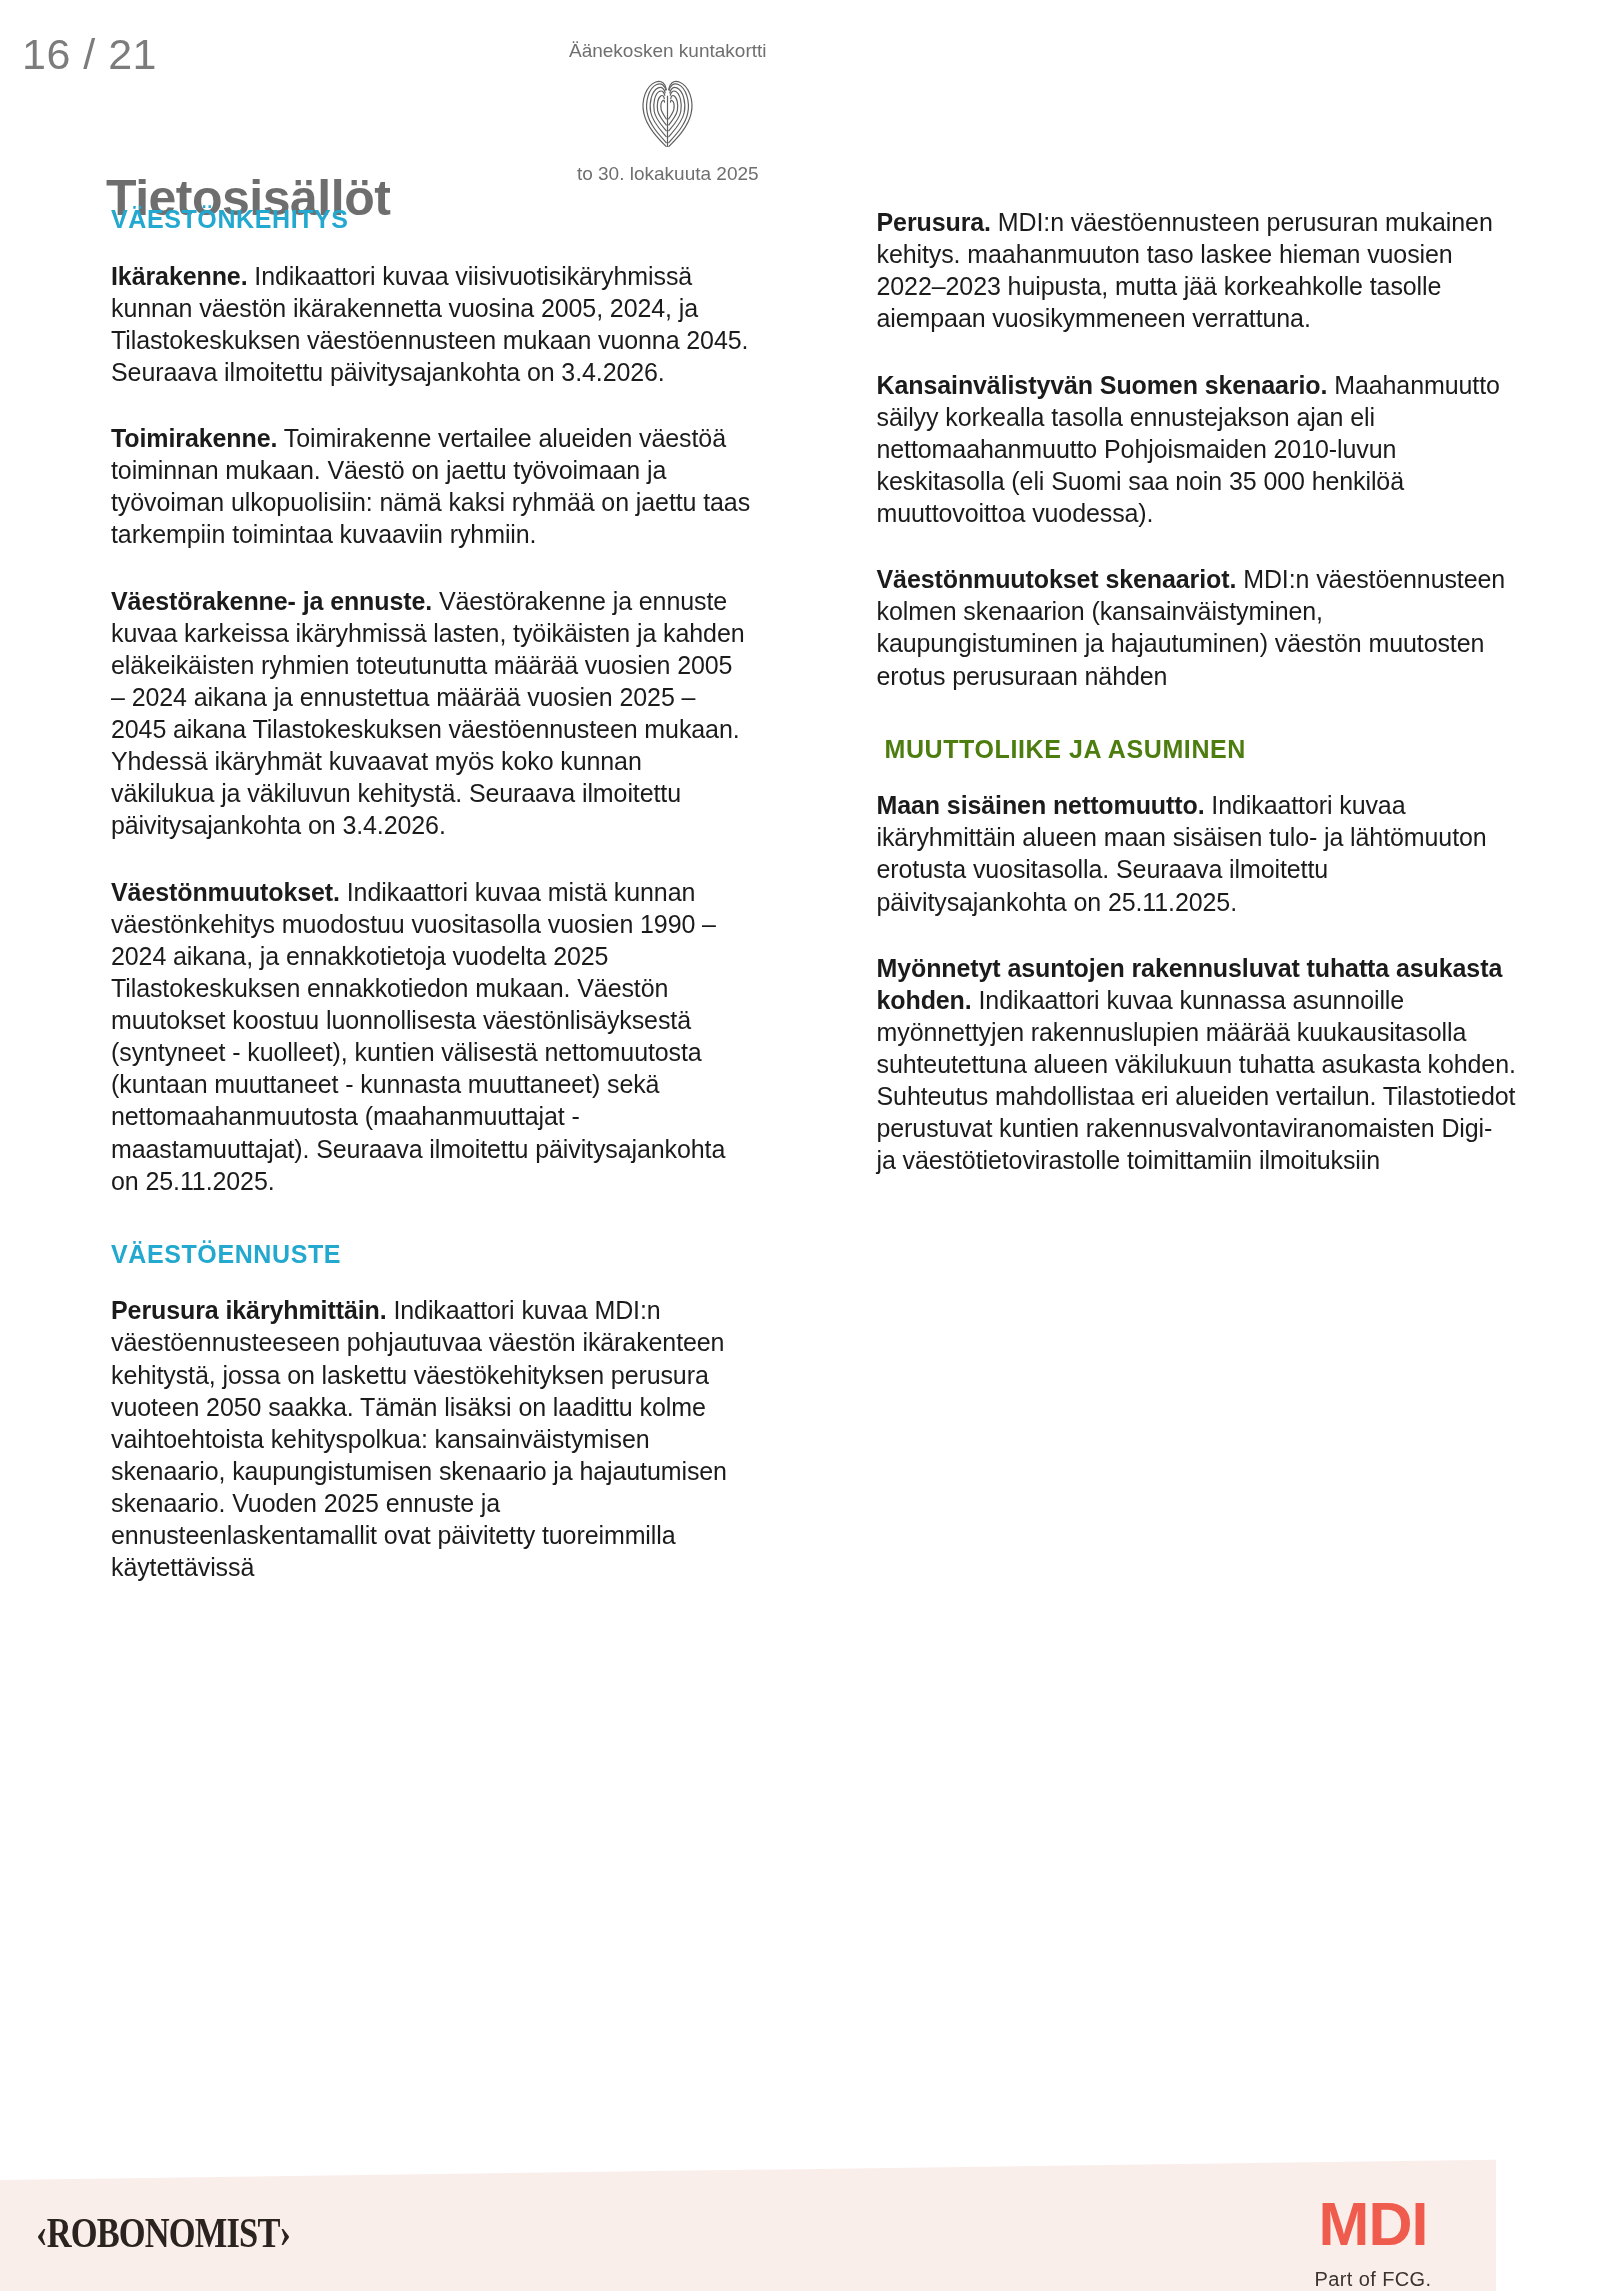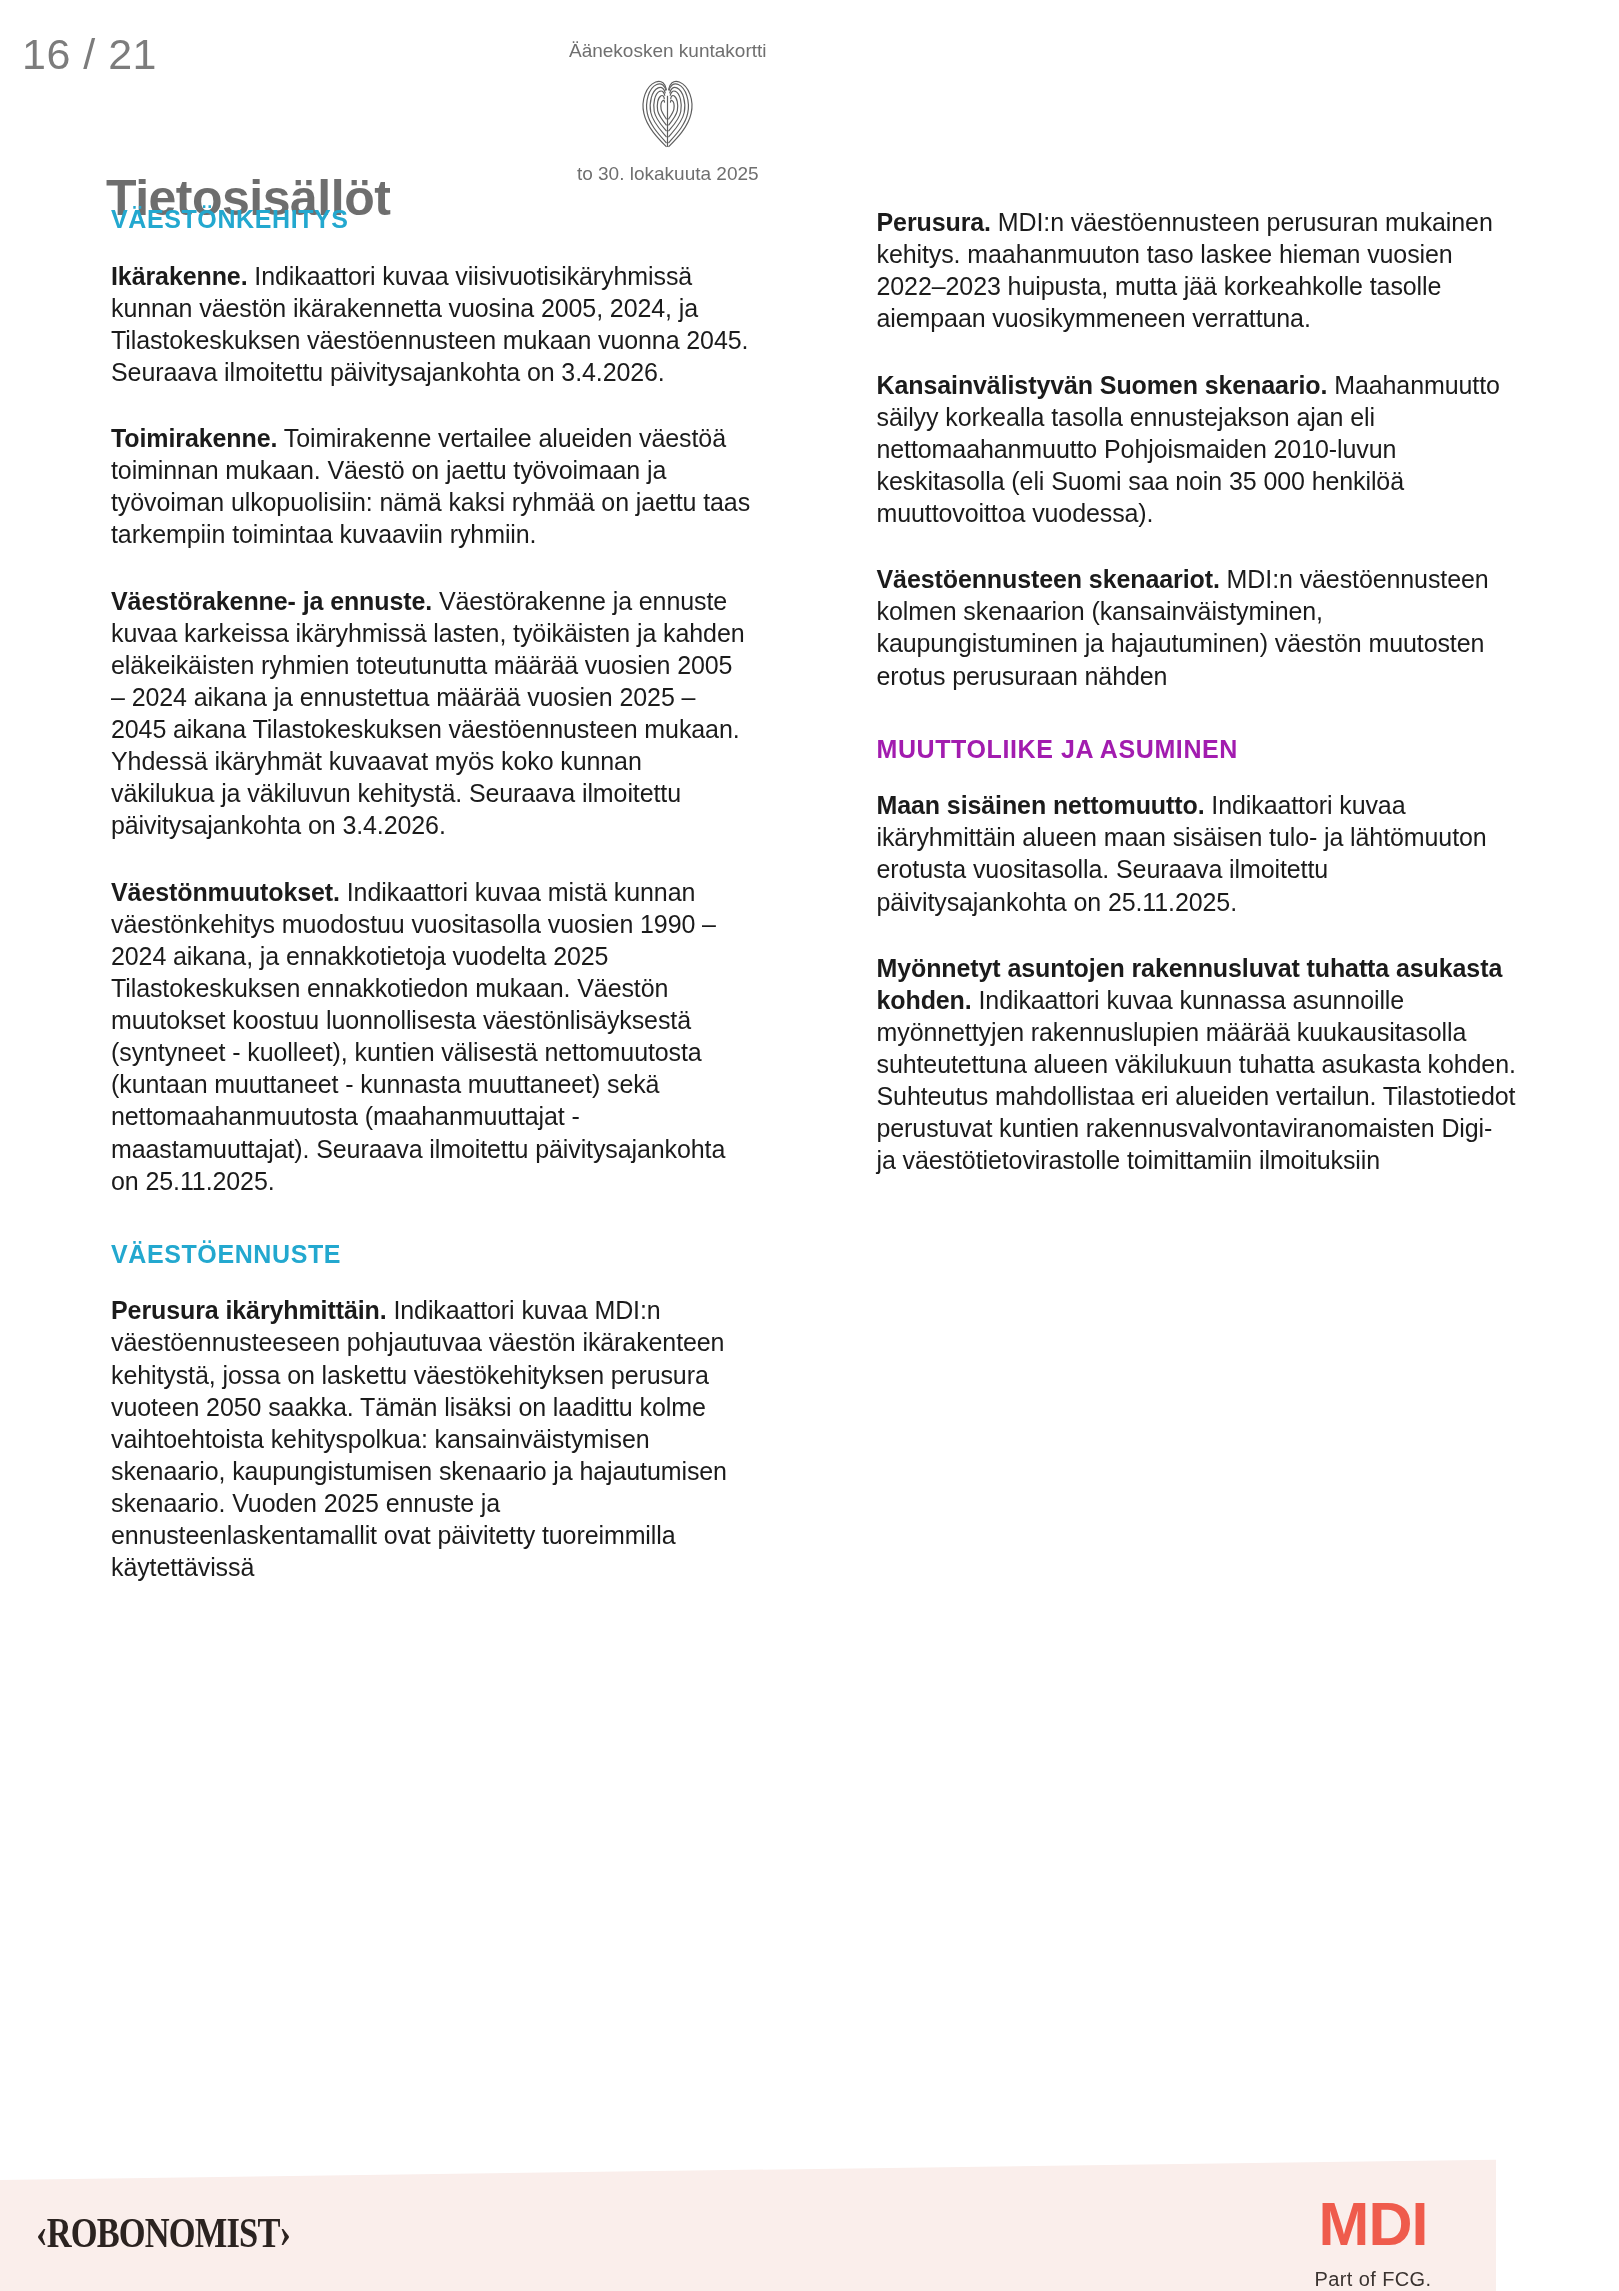--- a/index.html
+++ b/index.html
@@ -89,21 +89,21 @@
   .col-right { padding-top: 0px; }
 
   .section-heading {
     font-size: 25px;
     font-weight: bold;
     letter-spacing: 0.6px;
     margin: 0 0 26px 0;
     line-height: 1.1;
   }
   .section-heading.cyan { color: #23a8cf; }
-  .section-heading.coral { color: #a21caf; }
+  .section-heading.coral { color: #4d7c0f; margin-left: 8px; }
   .section-heading.spaced-top { margin-top: 44px; }
 
   p.para {
     font-size: 25px;
     line-height: 1.285;
     margin: 0 0 34px 0;
     color: #1b1b1b;
     letter-spacing: -0.1px;
     word-spacing: 0px;
   }
@@ -228,21 +228,21 @@
 
       <p class="para">
         <b>Perusura.</b><span> MDI:n väestöennusteen perusuran mukainen kehitys. maahanmuuton taso laskee hieman vuosien 2022–2023 huipusta, mutta jää korkeahkolle tasolle aiempaan vuosikymmeneen verrattuna.</span>
       </p>
 
       <p class="para">
         <b>Kansainvälistyvän Suomen skenaario.</b><span> Maahanmuutto säilyy korkealla tasolla ennustejakson ajan eli nettomaahanmuutto Pohjoismaiden 2010-luvun keskitasolla (eli Suomi saa noin 35 000 henkilöä muuttovoittoa vuodessa).</span>
       </p>
 
       <p class="para">
-        <b>Väestöennusteen skenaariot.</b><span> MDI:n väestöennusteen kolmen skenaarion (kansainväistyminen, kaupungistuminen ja hajautuminen) väestön muutosten erotus perusuraan nähden</span>
+        <b>Väestönmuutokset skenaariot.</b><span> MDI:n väestöennusteen kolmen skenaarion (kansainväistyminen, kaupungistuminen ja hajautuminen) väestön muutosten erotus perusuraan nähden</span>
       </p>
 
       <div class="section-heading coral spaced-top">MUUTTOLIIKE  JA ASUMINEN</div>
 
       <p class="para">
         <b>Maan sisäinen nettomuutto.</b><span> Indikaattori kuvaa ikäryhmittäin alueen maan sisäisen tulo- ja lähtömuuton erotusta vuositasolla. Seuraava ilmoitettu päivitysajankohta on 25.11.2025.</span>
       </p>
 
 
       <p class="para">

